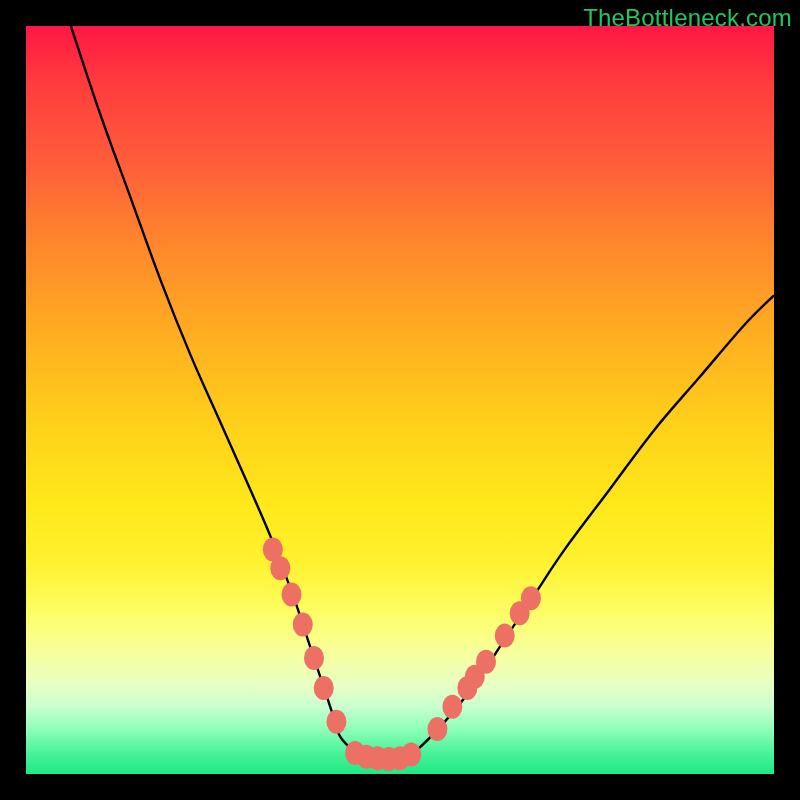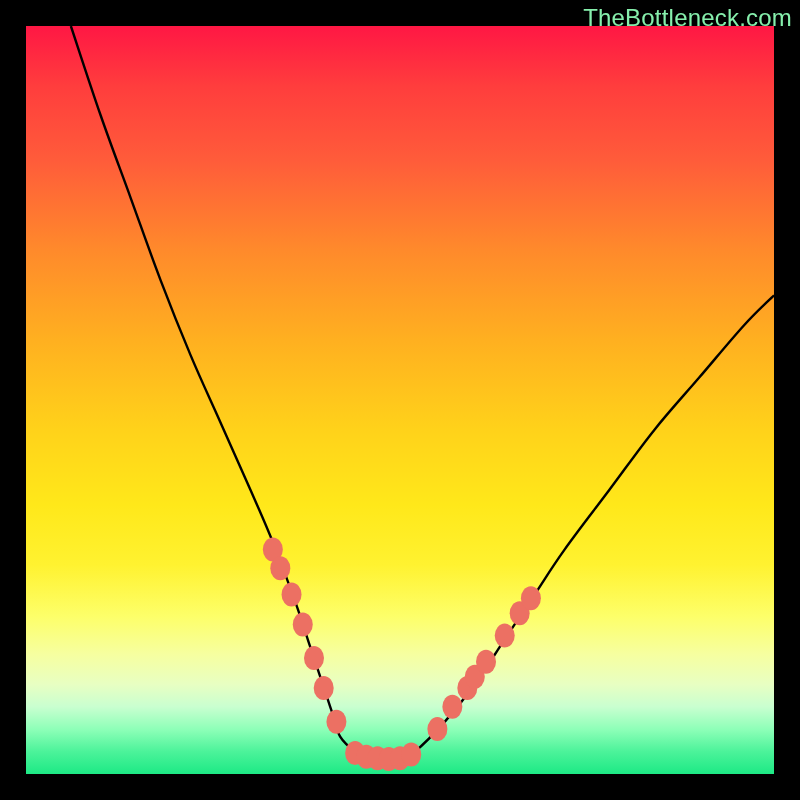--- a/index.html
+++ b/index.html
@@ -39,21 +39,21 @@
       #e8ffc2 88%,
       #c9ffd0 91%,
       #8effb8 94%,
       #4cf39a 97%,
       #1de985 100%);
   }
   .watermark {
     position: absolute;
     top: 4px;
     right: 8px;
-    color: #86efac;
+    color: #22c55e;
     font-size: 24px;
     font-weight: 500;
     letter-spacing: 0.2px;
     font-family: Arial, Helvetica, sans-serif;
     user-select: none;
   }
   svg.curve {
     position: absolute;
     left: 0;
     top: 0;

